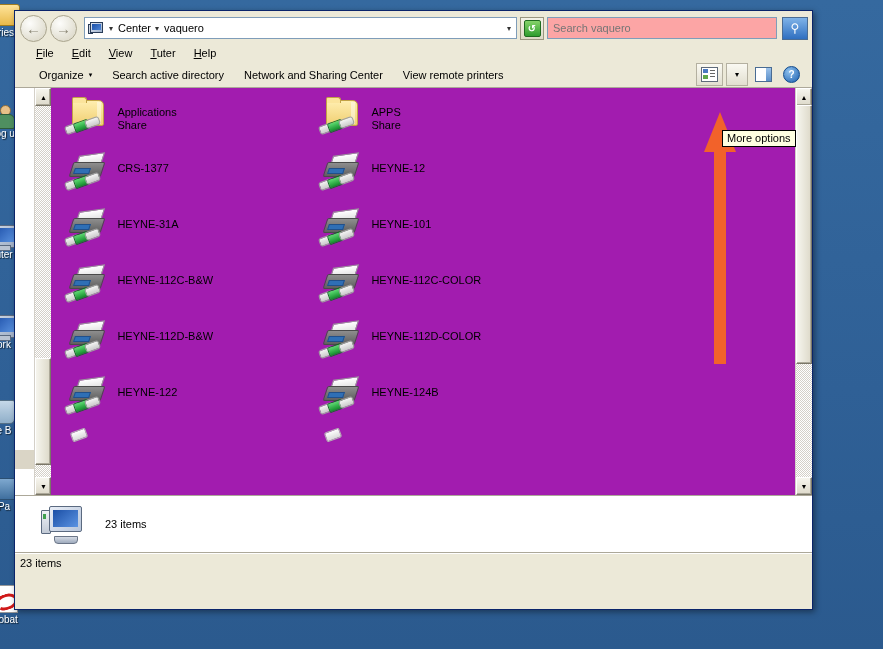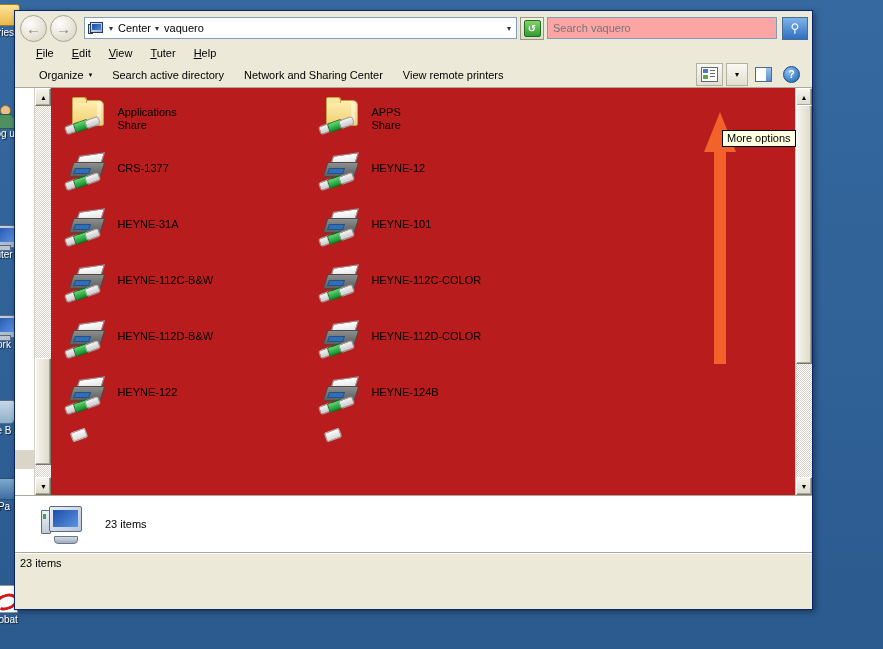--- a/index.html
+++ b/index.html
@@ -102,21 +102,21 @@
   .trow{height:19px;display:flex;align-items:center;padding-left:22px;font-size:11px;color:#000;white-space:nowrap;}
   .trow.indent{padding-left:42px;}
   .trow.sel{background:#d9d4c4;border-top:1px solid #c4bfa e;}
   .trow.sel{background:#dad5c6;}
   .pc-ico{width:15px;height:13px;position:relative;margin-right:5px;flex:0 0 auto;}
   .pc-ico .scr{position:absolute;left:3px;top:0;width:11px;height:9px;background:linear-gradient(135deg,#e4eaf4,#a5b6cc);border:1px solid #2a3d58;}
   .pc-ico .scr:after{content:"";position:absolute;left:1px;top:1px;right:1px;bottom:2px;background:linear-gradient(135deg,#1b4fa6,#5b93e2);}
   .pc-ico .twr{position:absolute;left:0;top:2px;width:3px;height:9px;background:#d5dce7;border:1px solid #2a3d58;}
 
   
-  .filelist{flex:1 1 auto;background:#b91c1c;position:relative;overflow:hidden;}
+  .filelist{flex:1 1 auto;background:#a21caf;position:relative;overflow:hidden;}
   .grid{display:flex;flex-wrap:wrap;padding:6px 0 0 4px;}
   .fitem{width:254px;height:56px;display:flex;align-items:flex-start;padding:4px 2px 0 10px;box-sizing:border-box;}
   .fitem .ficon{width:46px;height:42px;position:relative;flex:0 0 auto;margin-right:6px;}
   .flabel{font-size:11px;color:#000;line-height:13px;padding-top:8px;white-space:pre-line;}
 
   
   .prn-body{position:absolute;left:6px;top:8px;width:30px;height:13px;
             background:linear-gradient(180deg,#8e8e8e,#5f5f5f);border:1px solid #4a4a4a;
             border-radius:2px;transform:skewX(-18deg);}
   .prn-top{position:absolute;left:12px;top:0px;width:24px;height:11px;background:linear-gradient(180deg,#fff,#dcdcdc);

